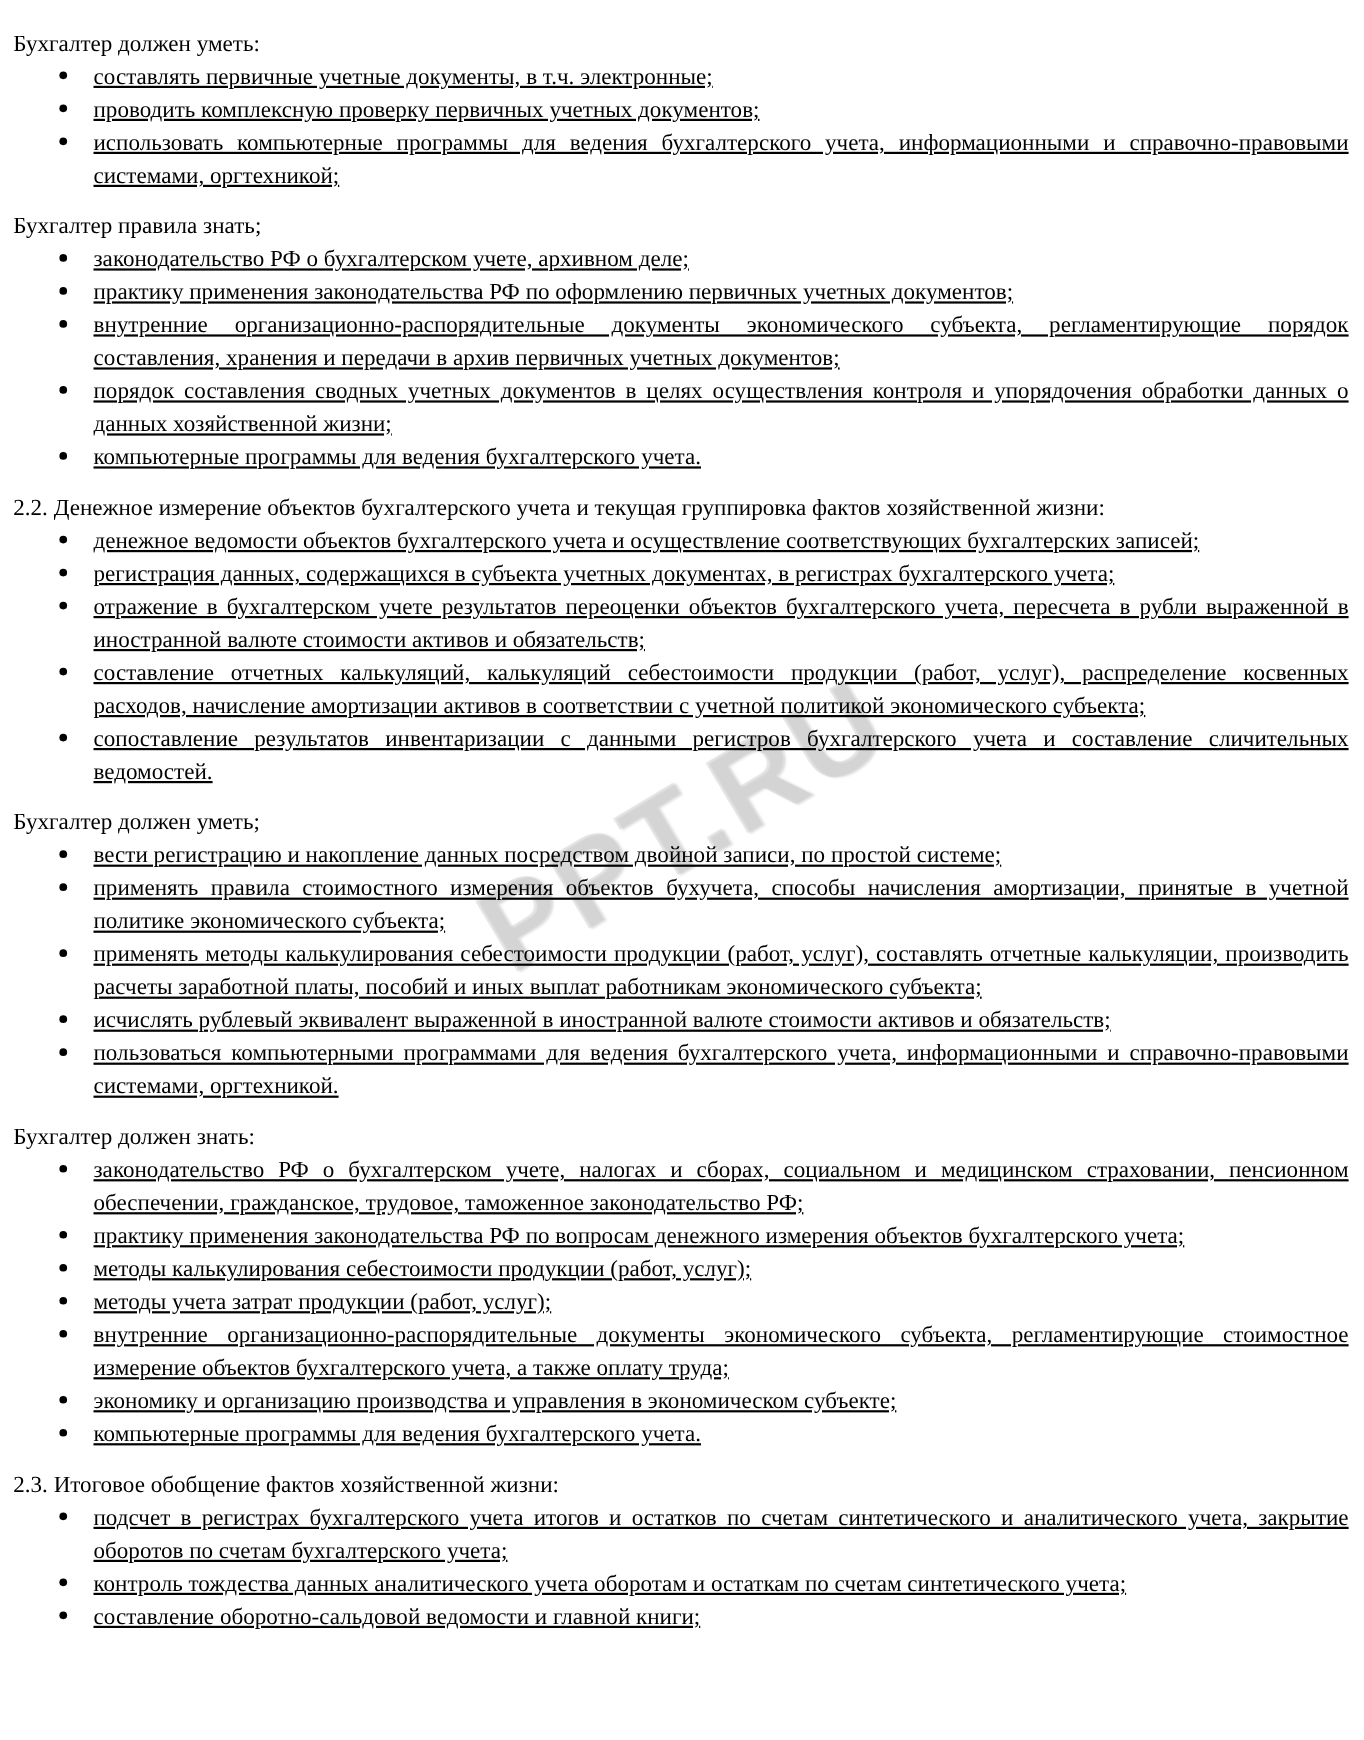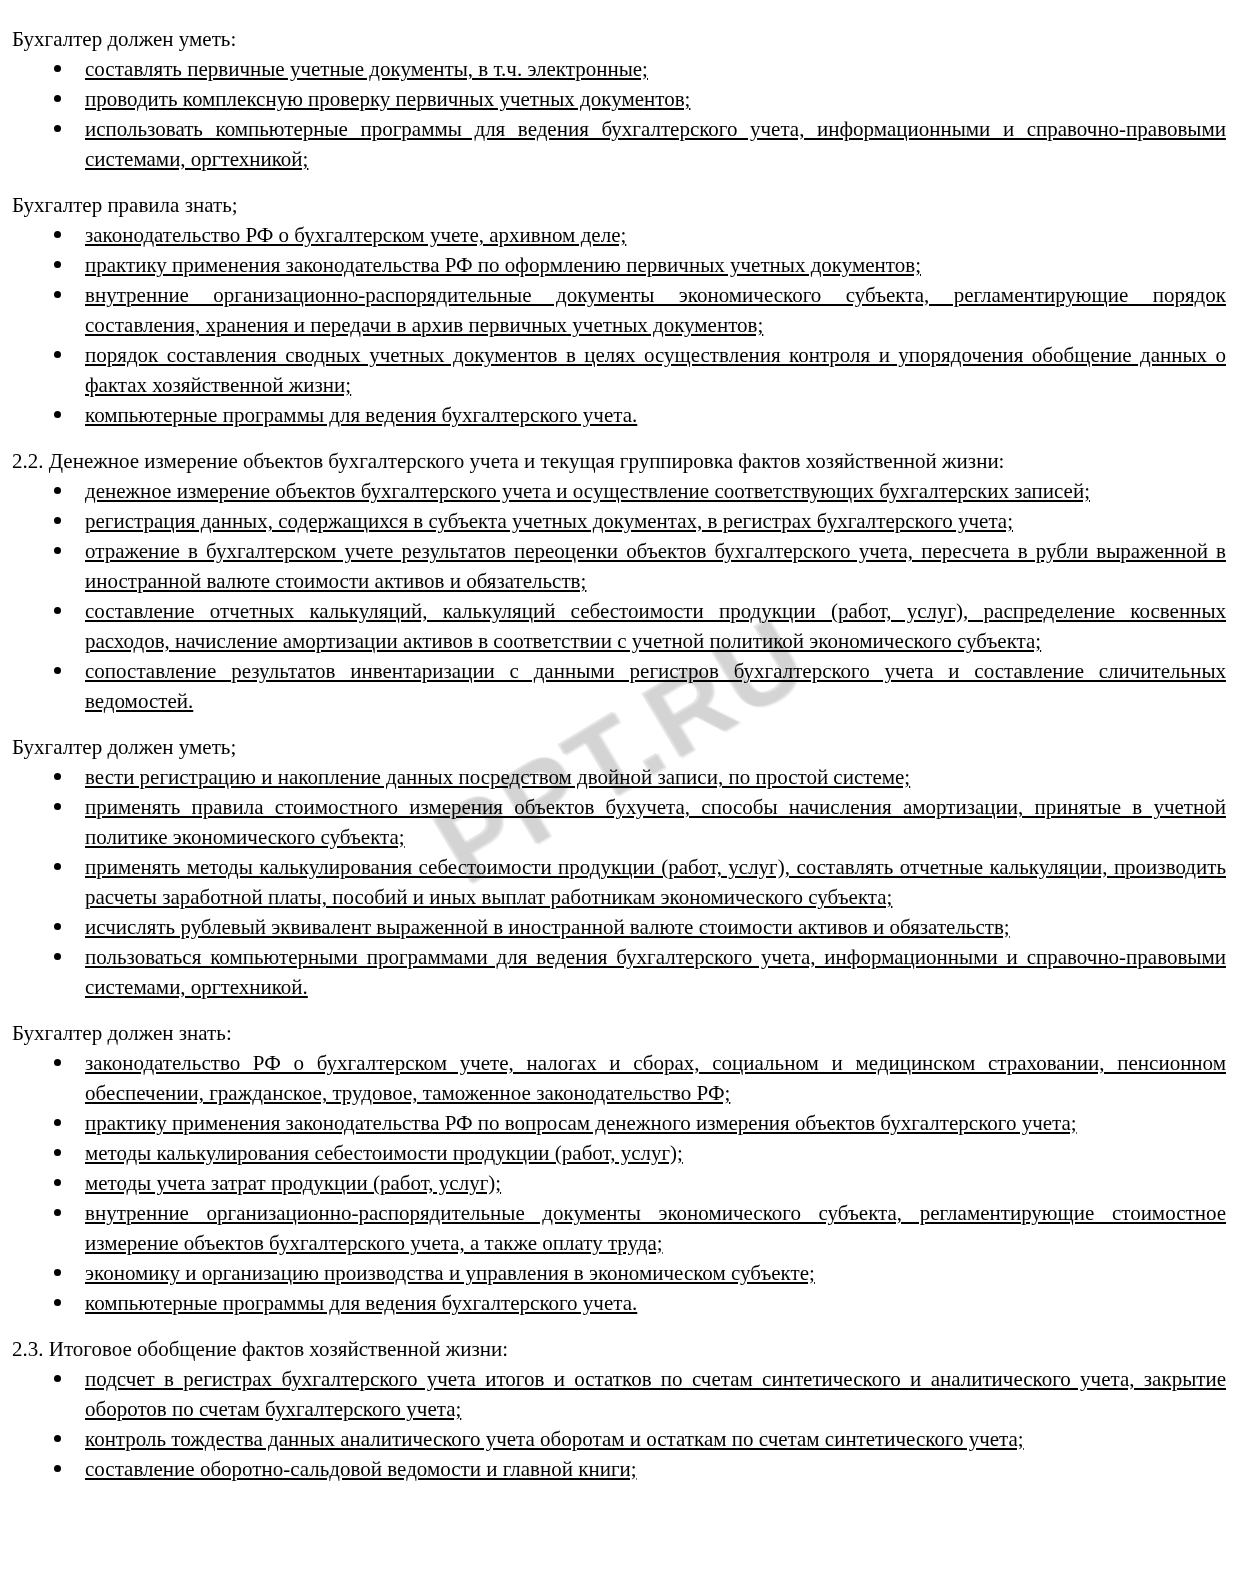--- a/index.html
+++ b/index.html
@@ -85,26 +85,26 @@
       <ul class="section-list">
         <li><span class="bullet"></span><span>составлять первичные учетные документы, в т.ч. электронные;</span></li>
         <li><span class="bullet"></span><span>проводить комплексную проверку первичных учетных документов;</span></li>
         <li><span class="bullet"></span><span>использовать компьютерные программы для ведения бухгалтерского учета, информационными и справочно-правовыми системами, оргтехникой;</span></li>
       </ul>
       <div class="heading">Бухгалтер правила знать;</div>
       <ul class="section-list">
         <li><span class="bullet"></span><span>законодательство РФ о бухгалтерском учете, архивном деле;</span></li>
         <li><span class="bullet"></span><span>практику применения законодательства РФ по оформлению первичных учетных документов;</span></li>
         <li><span class="bullet"></span><span>внутренние организационно-распорядительные документы экономического субъекта, регламентирующие порядок составления, хранения и передачи в архив первичных учетных документов;</span></li>
-        <li><span class="bullet"></span><span>порядок составления сводных учетных документов в целях осуществления контроля и упорядочения обобщение данных о фактах хозяйственной жизни;</span></li>
+        <li><span class="bullet"></span><span>порядок составления сводных учетных документов в целях осуществления контроля и упорядочения обработки данных о данных хозяйственной жизни;</span></li>
         <li><span class="bullet"></span><span>компьютерные программы для ведения бухгалтерского учета.</span></li>
       </ul>
       <div class="heading">2.2. Денежное измерение объектов бухгалтерского учета и текущая группировка фактов хозяйственной жизни:</div>
       <ul class="section-list">
-        <li><span class="bullet"></span><span>денежное измерение объектов бухгалтерского учета и осуществление соответствующих бухгалтерских записей;</span></li>
+        <li><span class="bullet"></span><span>денежное ведомости объектов бухгалтерского учета и осуществление соответствующих бухгалтерских записей;</span></li>
         <li><span class="bullet"></span><span>регистрация данных, содержащихся в субъекта учетных документах, в регистрах бухгалтерского учета;</span></li>
         <li><span class="bullet"></span><span>отражение в бухгалтерском учете результатов переоценки объектов бухгалтерского учета, пересчета в рубли выраженной в иностранной валюте стоимости активов и обязательств;</span></li>
         <li><span class="bullet"></span><span>составление отчетных калькуляций, калькуляций себестоимости продукции (работ, услуг), распределение косвенных расходов, начисление амортизации активов в соответствии с учетной политикой экономического субъекта;</span></li>
         <li><span class="bullet"></span><span>сопоставление результатов инвентаризации с данными регистров бухгалтерского учета и составление сличительных ведомостей.</span></li>
       </ul>
       <div class="heading">Бухгалтер должен уметь;</div>
       <ul class="section-list">
         <li><span class="bullet"></span><span>вести регистрацию и накопление данных посредством двойной записи, по простой системе;</span></li>
         <li><span class="bullet"></span><span>применять правила стоимостного измерения объектов бухучета, способы начисления амортизации, принятые в учетной политике экономического субъекта;</span></li>
         <li><span class="bullet"></span><span>применять методы калькулирования себестоимости продукции (работ, услуг), составлять отчетные калькуляции, производить расчеты заработной платы, пособий и иных выплат работникам экономического субъекта;</span></li>

